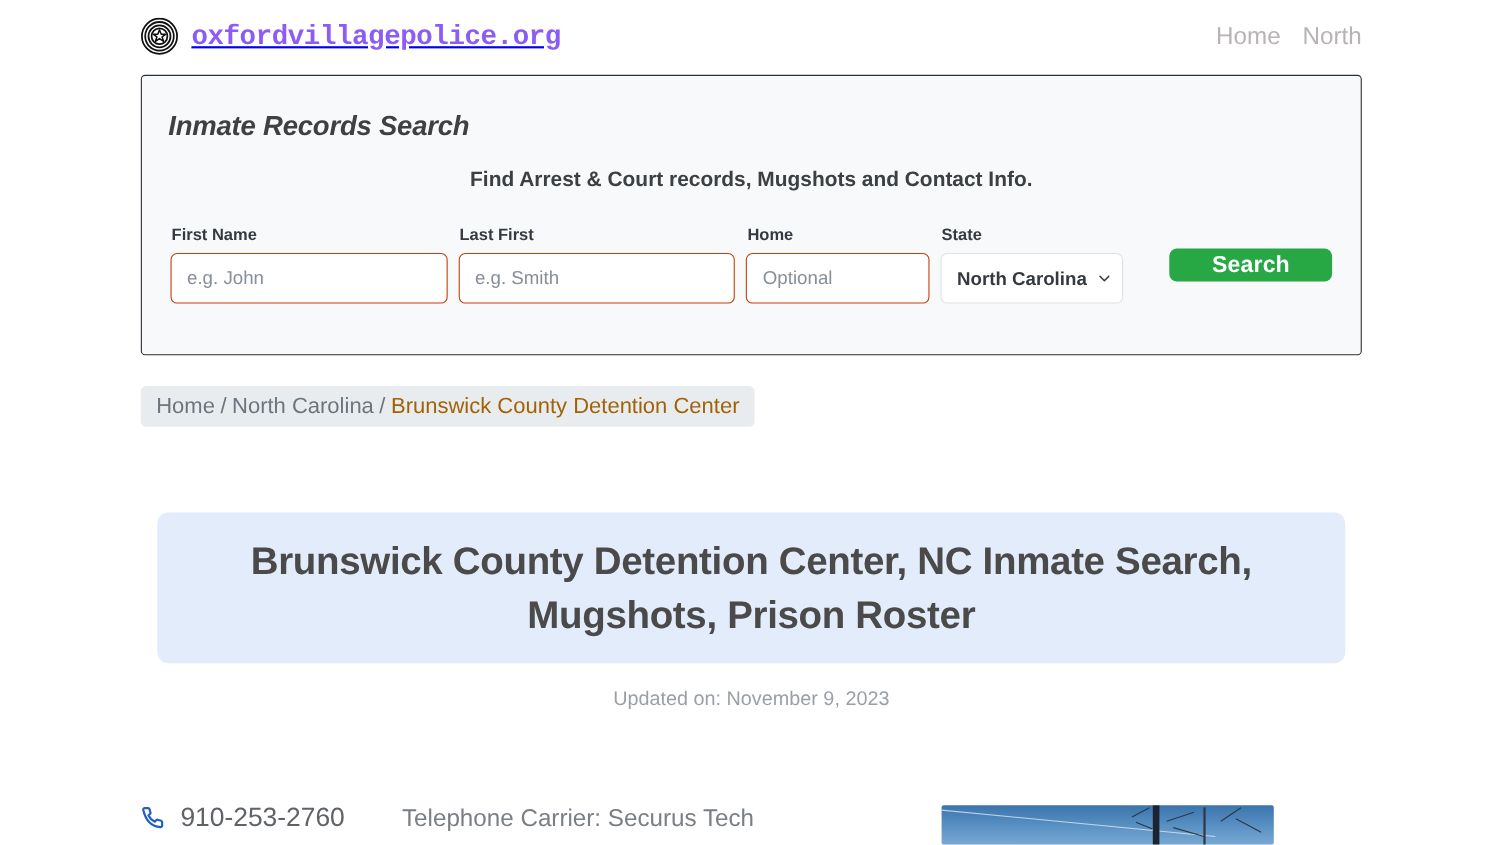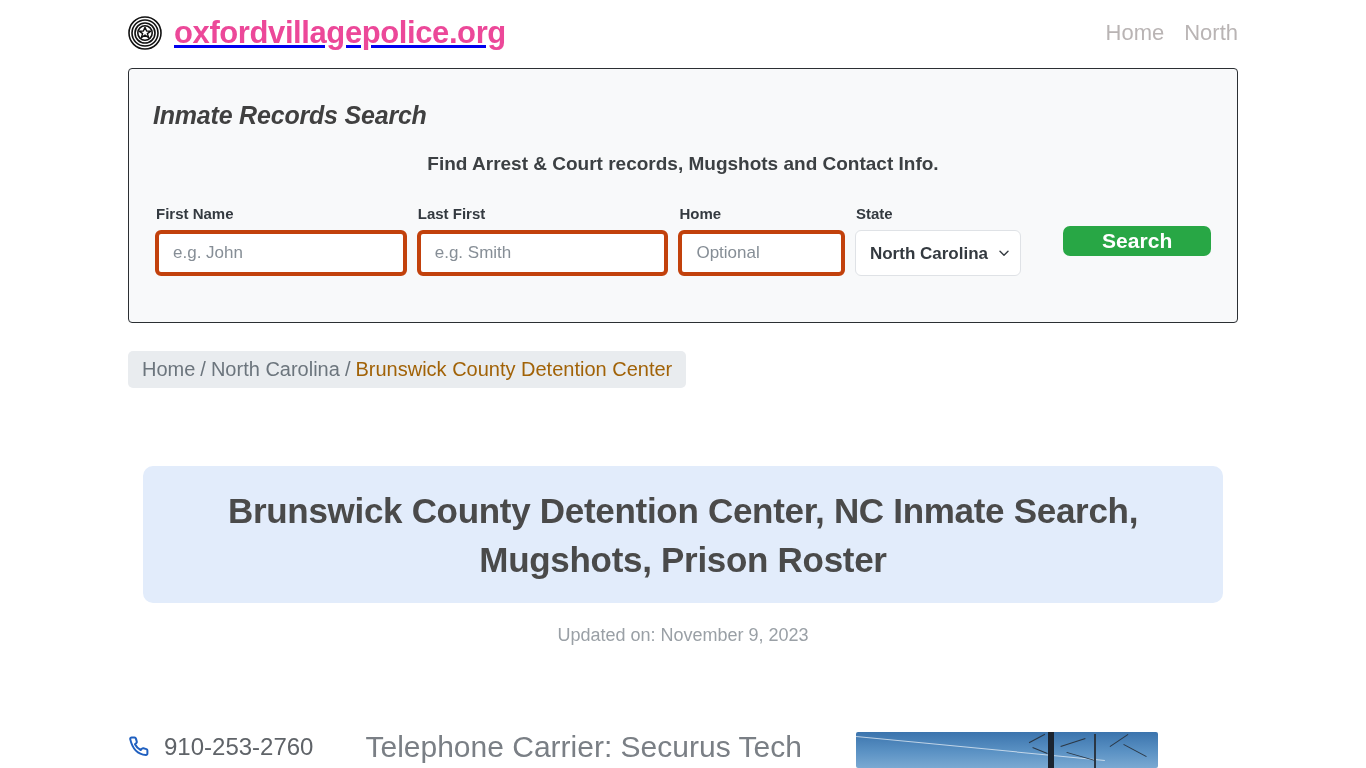--- a/index.html
+++ b/index.html
@@ -14,22 +14,22 @@
 
   
   .site-header {
     position: absolute; top: 0; left: 0; width: 1366px; height: 66px;
     display: flex; align-items: center; justify-content: space-between;
     padding: 0 128px 0 128px;
   }
   .brand { display: flex; align-items: center; gap: 12px; }
   .brand-badge { width: 34px; height: 34px; flex: 0 0 34px; display:block; }
   .brand-name {
-    font-family: Liberation Sans, sans-serif;
-    font-size: 31px; font-weight: 700; color: #ec4899;
+    font-family: Liberation Mono, monospace;
+    font-size: 25px; font-weight: 700; color: #8b5cf6;
     letter-spacing: -0.4px; white-space: nowrap;
   }
   .main-nav { display: flex; align-items: center; gap: 20px; }
   .nav-link {
     font-size: 22px; color: #b9b4b4; text-decoration: none;
     font-family: "Liberation Sans", sans-serif; white-space: nowrap;
   }
 
   
   .search-panel {
@@ -56,21 +56,21 @@
   .field-first { width: 260px; }
   .field-last  { width: 260px; }
   .field-city  { width: 172px; }
   .field-state { width: 172px; }
   .field-label {
     font-size: 15px; font-weight: 700; color: #343a40;
     margin: 0 0 8px 1px;
   }
   .field-input {
     height: 46px; width: 100%;
-    border: 4px solid #c2410c; border-radius: 6px;
+    border: 1px solid #c2410c; border-radius: 6px;
     background: #ffffff; outline: none;
     font-size: 17px; color: #495057;
     padding: 0 14px;
     font-family: "Liberation Sans", sans-serif;
   }
   .field-input::placeholder { color: #868e96; }
   .field-select {
     height: 46px; width: 100%;
     border: 1px solid #dfe2e6; border-radius: 6px;
     background: #ffffff; outline: none;
@@ -127,21 +127,21 @@
   }
 
   
   .info-strip {
     position: absolute; left: 128px; top: 730px;
     display: flex; align-items: center; gap: 52px;
   }
   .phone-block { display: flex; align-items: center; gap: 12px; }
   .phone-icon { width: 24px; height: 24px; display:block; }
   .phone-number { font-size: 24px; color: #5f6368; white-space: nowrap; }
-  .carrier-text { font-size: 30px; color: #7a7f85; white-space: nowrap; }
+  .carrier-text { font-size: 22px; color: #7a7f85; white-space: nowrap; }
 
   .facility-photo {
     position: absolute; left: 856px; top: 732px;
     width: 302px; height: 36px;
     overflow: hidden; border-radius: 2px;
     background: linear-gradient(180deg,#3b74ad 0%, #5b92c4 55%, #7aa9d2 100%);
   }
   .photo-pole {
     position: absolute; left: 192px; top: 0; width: 6px; height: 36px;
     background: #1b2430;

